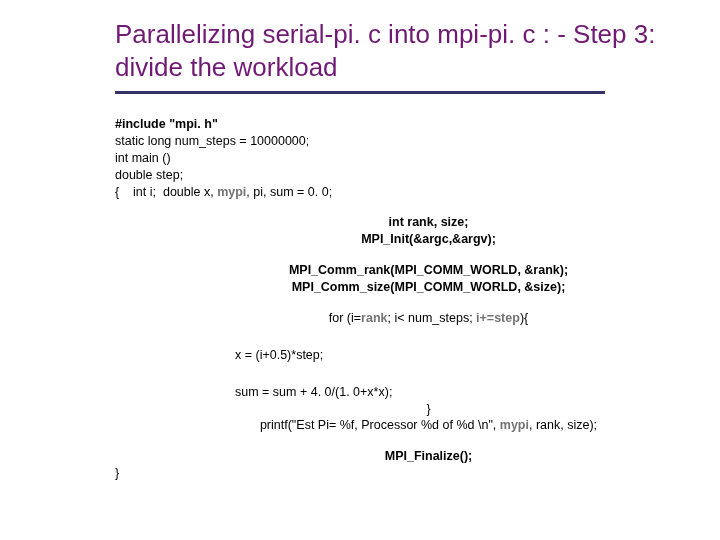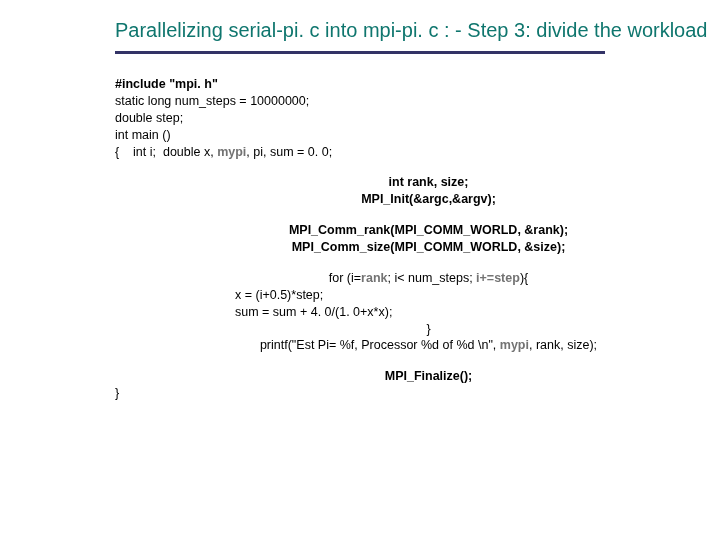--- a/index.html
+++ b/index.html
@@ -5,56 +5,56 @@
     * { margin: 0; padding: 0; box-sizing: border-box; }
     body {
       width: 720px;
       height: 540px;
       background: #ffffff;
       font-family: Verdana, Arial, sans-serif;
       padding: 18px 0 0 0;
       overflow: hidden;
     }
     .title {
-      color: #0f766e;
-      font-size: 20px;
+      color: #701a75;
+      font-size: 26px;
       font-weight: normal;
       font-family: Arial, sans-serif;
       padding-left: 115px;
       line-height: 1.25;
     }
     .underline {
       border-bottom: 3px solid #333366;
       margin: 8px 115px 0 115px;
       margin-bottom: 22px;
     }
     .code-block {
       padding-left: 115px;
       font-size: 12.5px;
       line-height: 1.35;
       color: #000;
     }
     .code-line { white-space: pre; }
     .bold { font-weight: bold; }
     .red { color: #737373; }
     .indent1 { padding-left: 22px; text-align: center; }
-    .indent3 { padding-left: 120px; }
+    .indent3 { padding-left: 120px; margin-top: 20px; }
     .para-gap { height: 14px; }
   </style>
 </head>
 <body>
 
 <div class="title">Parallelizing serial-pi. c into mpi-pi. c : - Step 3: divide the workload</div>
 <div class="underline"></div>
 
 <div class="code-block">
   <div class="code-line bold">#include "mpi. h"</div>
   <div class="code-line">static long num_steps = 10000000;</div>
+  <div class="code-line">int main ()</div>
   <div class="code-line">double step;</div>
-  <div class="code-line">int main ()</div>
   <div class="code-line"><span>{    int i;  double x, </span><span class="bold red">mypi</span><span>, pi, sum = 0. 0;</span></div>
 
   <div class="para-gap"></div>
   <div class="code-line indent1 bold">int rank, size;</div>
   <div class="code-line indent1 bold">MPI_Init(&amp;argc,&amp;argv);</div>
 
   <div class="para-gap"></div>
   <div class="code-line indent1 bold">MPI_Comm_rank(MPI_COMM_WORLD, &amp;rank);</div>
   <div class="code-line indent1 bold">MPI_Comm_size(MPI_COMM_WORLD, &amp;size);</div>
 

